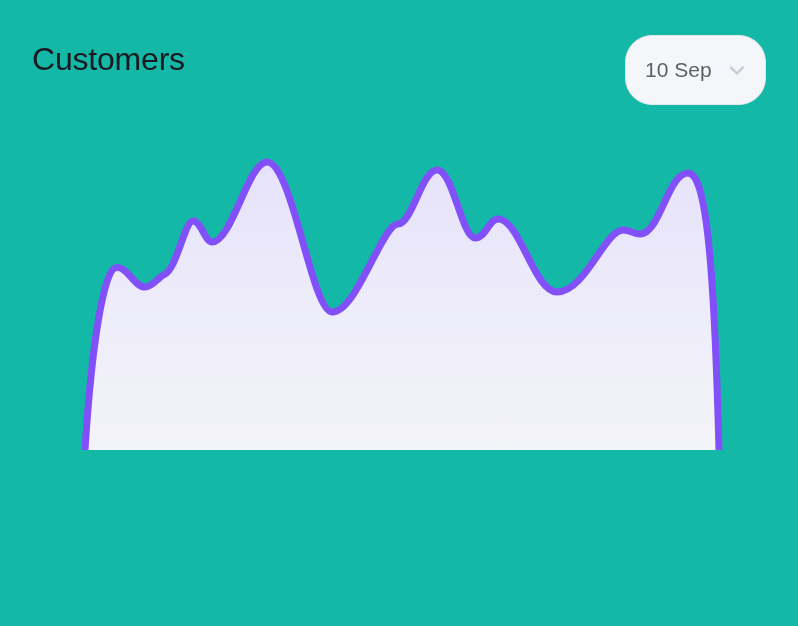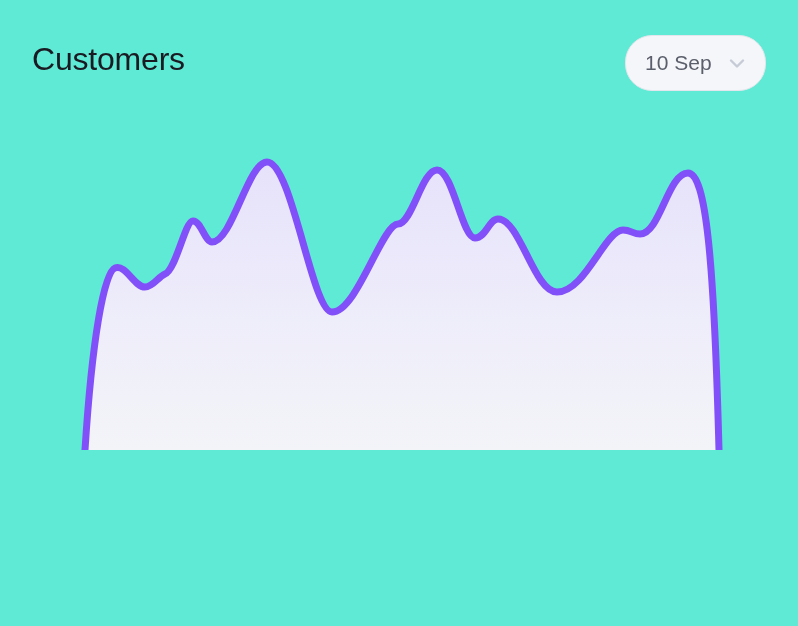--- a/index.html
+++ b/index.html
@@ -13,21 +13,21 @@
   body {
     background: #f3f4f8;
     font-family: "Liberation Sans", sans-serif;
     -webkit-font-smoothing: antialiased;
   }
 
   .card {
     position: relative;
     width: 798px;
     height: 626px;
-    background: #5eead4;
+    background: #14b8a6;
   }
 
   
   .card-header {
     position: absolute;
     left: 0;
     top: 0;
     width: 798px;
     height: 140px;
   }
@@ -42,21 +42,21 @@
     letter-spacing: -0.2px;
     color: #1a1a22;
     white-space: nowrap;
   }
 
   .range-select {
     position: absolute;
     left: 625px;
     top: 35px;
     width: 141px;
-    height: 56px;
+    height: 70px;
     background: #f5f6f9;
     border: 1.5px solid #e4e6ed;
     border-radius: 27px;
     display: flex;
     align-items: center;
     cursor: pointer;
     text-align: center;
   }
 
   .range-select-label {

